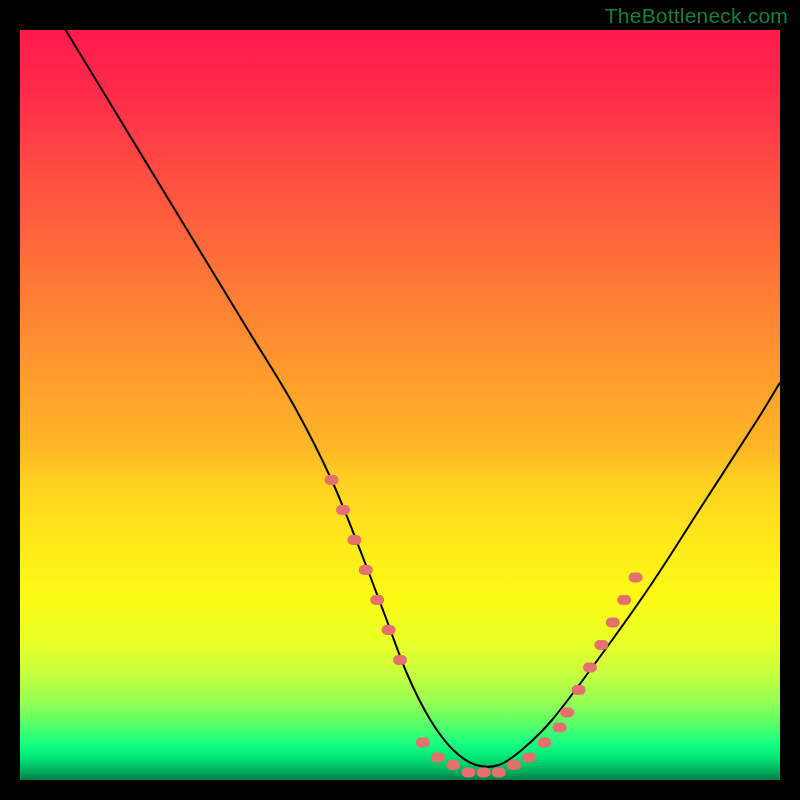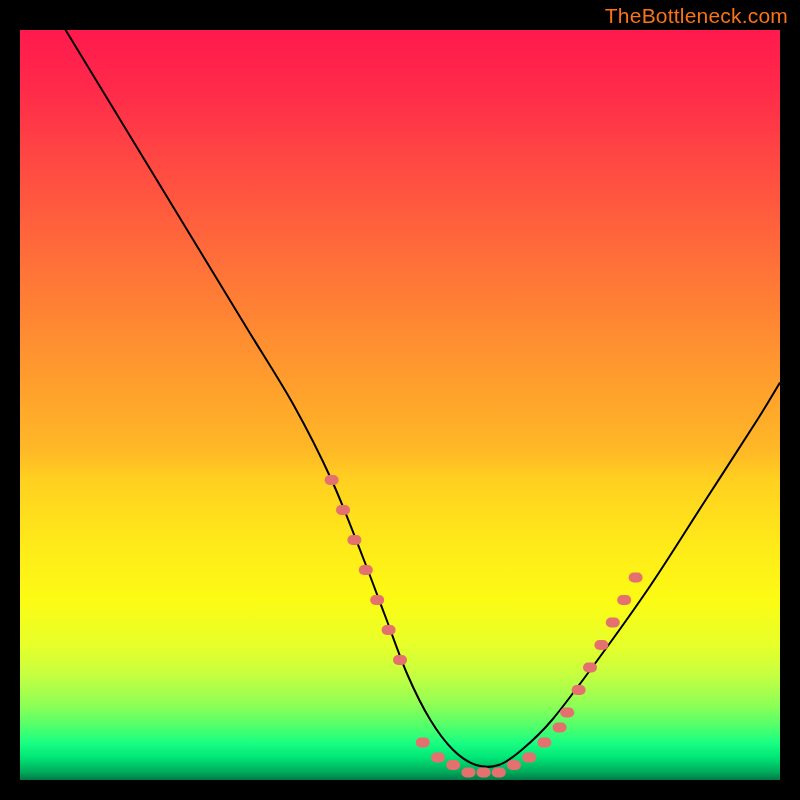--- a/index.html
+++ b/index.html
@@ -52,21 +52,21 @@
     position: absolute;
     left: 0;
     top: 0;
     width: 760px;
     height: 750px;
   }
   .watermark {
     position: absolute;
     top: 4px;
     right: 12px;
-    color: #f97316;
+    color: #15803d;
     font-size: 21px;
     font-weight: 500;
     letter-spacing: 0.2px;
     user-select: none;
   }
 </style>
 </head>
 <body>
 
 <div class="frame">

